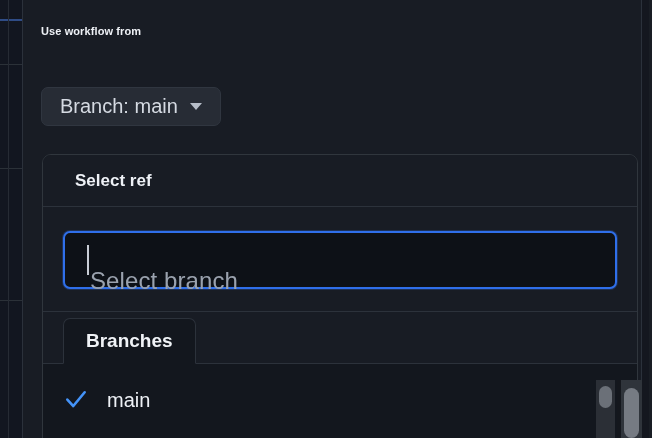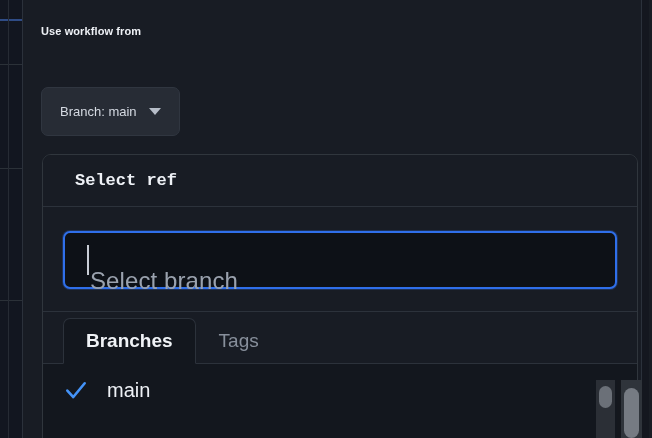--- a/index.html
+++ b/index.html
@@ -32,26 +32,26 @@
   }
 
   .dialog-title {
     position: absolute; left: 18px; top: 36px;
     font-size: 11px; font-weight: 700; color: #eef1f6;
     letter-spacing: .1px;
   }
 
   .branch-button {
     position: absolute; left: 18px; top: 98px;
-    height: 49px; padding: 0 18px;
+    height: 39px; padding: 0 18px;
     display: flex; align-items: center; gap: 12px;
     background: #272c35;
     border: 1px solid #303640;
     border-radius: 7px;
-    color: #d5dae2; font-size: 13px; font-weight: 400;
+    color: #d5dae2; font-size: 20px; font-weight: 400;
     cursor: pointer;
   }
   .caret {
     width: 0; height: 0;
     border-left: 6px solid transparent;
     border-right: 6px solid transparent;
     border-top: 7px solid #b6bdc8;
     display: inline-block;
   }
 
@@ -63,21 +63,21 @@
     border: 1px solid #30363d;
     border-radius: 9px;
     overflow: hidden;
   }
   .ref-header {
     height: 52px; display: flex; align-items: center;
     padding: 0 32px;
     border-bottom: 1px solid #2c323b;
     background: #181c24;
   }
-  .ref-header-title { font-size: 17px; font-weight: 700; color: #eef1f6; font-family: Liberation Mono, monospace; }
+  .ref-header-title { font-size: 17px; font-weight: 700; color: #eef1f6; }
 
   .ref-filter {
     padding: 24px 20px 22px 20px;
     border-bottom: 1px solid #2c323b;
     background: #181c24;
   }
   .filter-input {
     position: relative;
     height: 58px;
     background: #0d1117;
@@ -123,21 +123,21 @@
   }
 
   
   .ref-list {
     position: relative;
     background: #13171e;
     height: 100px;
     padding-top: 4px;
   }
   .ref-item {
-    display: flex; align-items: center;
+    display: flex; align-items: flex-end;
     height: 44px; padding: 0 20px; gap: 18px;
     cursor: pointer;
   }
   .check-icon { width: 26px; height: 26px; flex: none; }
   .ref-item-label { font-size: 20px; color: #eef1f6; font-weight: 400; }
 
   
   .scroll-track-inner {
     position: absolute; right: 37px; top: 380px;
     width: 19px; height: 58px; background: #2b2f36;
@@ -193,23 +193,20 @@
         <div class="filter-input">
           <span class="caret-bar"></span>
           <span class="filter-placeholder">Select branch</span>
         </div>
       </div>
 
       <div class="tabs">
         <div class="tab active">
           <span>Branches</span>
         </div>
-        <div class="tab">
-          <span>Tags</span>
-        </div>
       </div>
 
       <div class="ref-list">
         <div class="ref-item">
           <svg class="check-icon" viewBox="0 0 24 24" fill="none">
             <path d="M4 12.5 L9.5 18.5 L20 5.8" stroke="#4493f8" stroke-width="2.4" stroke-linecap="round" stroke-linejoin="round"></path>
           </svg>
           <span class="ref-item-label">main</span>
         </div>
       </div>

